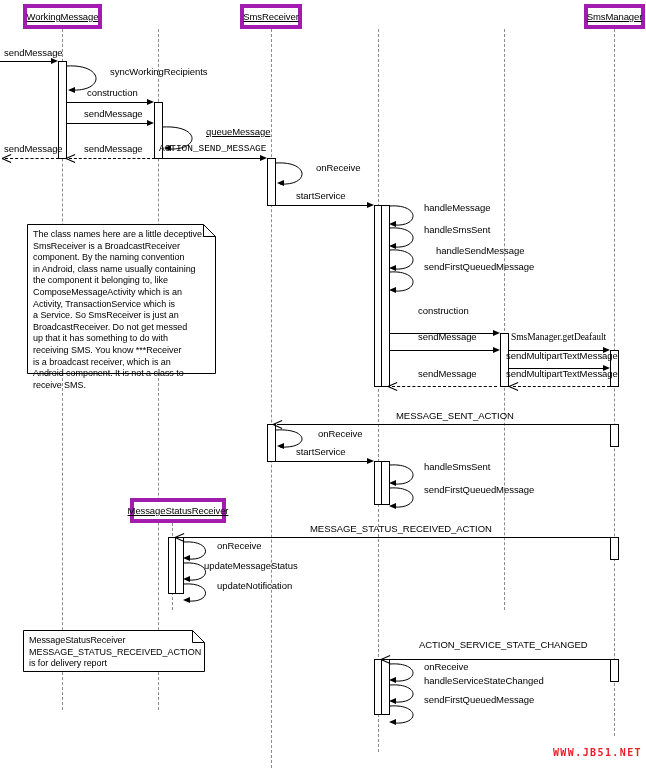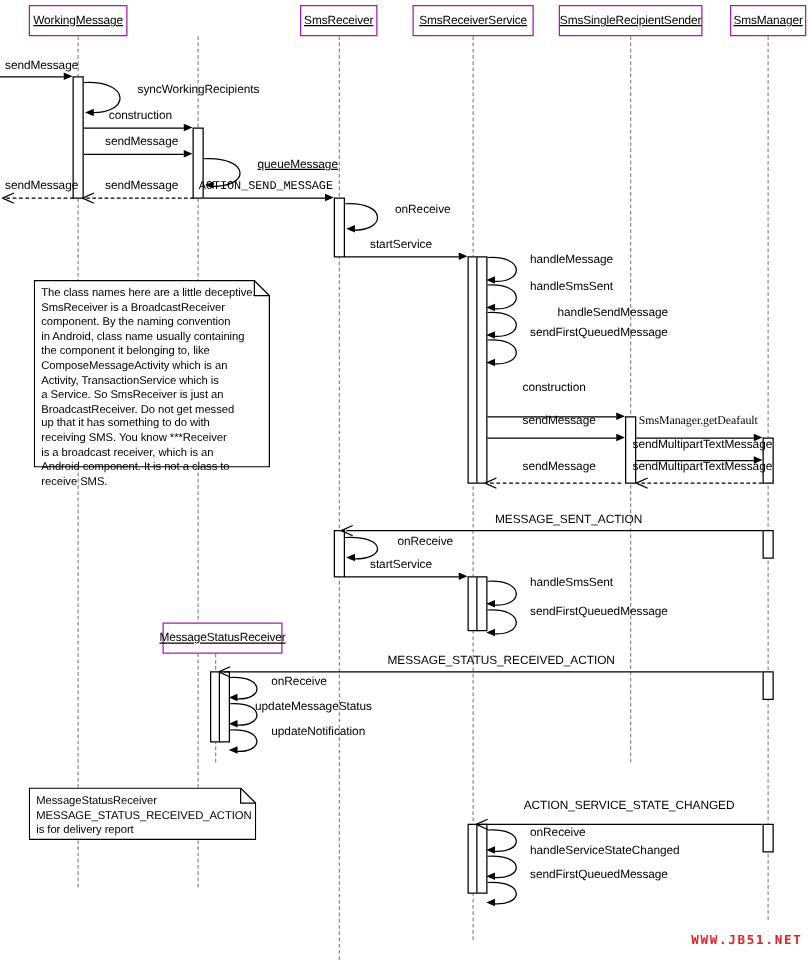--- a/index.html
+++ b/index.html
@@ -11,21 +11,21 @@
     position:relative;
     width:646px;
     height:768px;
     background:#ffffff;
     overflow:hidden;
   }
   
   .participant{
     position:absolute;
     box-sizing:border-box;
-    border:1px solid #a21caf;
+    border:4px solid #a21caf;
     background:#ffffff;
     height:25px;
     display:flex;
     align-items:center;
     justify-content:center;
   }
   .participant .plabel{
     font-size:9.5px;
     color:#000;
     text-decoration:underline;
@@ -145,26 +145,20 @@
   <div class="lifeline" style="left:378px; top:29px;  height:723px;"></div>
   <div class="lifeline" style="left:504px; top:29px;  height:581px;"></div>
   <div class="lifeline" style="left:614px; top:29px;  height:707px;"></div>
   <div class="lifeline" style="left:172px; top:523px; height:87px;"></div>
 
   <div class="participant" style="left:23px; top:4px; width:79px;">
     <span class="plabel">WorkingMessage</span>
   </div>
   <div class="participant" style="left:240px; top:4px; width:62px;">
     <span class="plabel">SmsReceiver</span>
-  </div>
-  <div class="participant" style="left:330px; top:4px; width:97px;">
-    <span class="plabel">SmsReceiverService</span>
-  </div>
-  <div class="participant" style="left:447px; top:4px; width:115px;">
-    <span class="plabel">SmsSingleRecipientSender</span>
   </div>
   <div class="participant" style="left:584px; top:4px; width:61px;">
     <span class="plabel">SmsManager</span>
   </div>
   <div class="participant" style="left:130px; top:498px; width:96px;">
     <span class="plabel">MessageStatusReceiver</span>
   </div>
 
   <div class="activation" style="left:58px;  top:61px;  height:98px;"></div>
   <div class="activation" style="left:154px; top:102px; height:57px;"></div>
@@ -251,21 +245,21 @@
   </div>
   <div class="arrowhead arrow-left" style="left:389px; top:243px;"></div>
   <div class="mlabel" style="left:424px; top:224px;">handleSmsSent</div>
 
   <div class="selfloop" style="left:390px; top:247px;">
     <svg width="34" height="27">
         <path d="M0,3 C30,1 30,24 4,22" fill="none" stroke="#000" stroke-width="1"></path>
       </svg>
   </div>
   <div class="arrowhead arrow-left" style="left:389px; top:265px;"></div>
-  <div class="mlabel" style="left:446px; top:245px;">handleSendMessage</div>
+  <div class="mlabel" style="left:436px; top:245px;">handleSendMessage</div>
 
   <div class="selfloop" style="left:390px; top:269px;">
     <svg width="34" height="27">
         <path d="M0,3 C30,1 30,24 4,22" fill="none" stroke="#000" stroke-width="1"></path>
       </svg>
   </div>
   <div class="arrowhead arrow-left" style="left:389px; top:287px;"></div>
   <div class="mlabel" style="left:424px; top:261px;">sendFirstQueuedMessage</div>
 
   <div class="msgline" style="left:390px; top:333px; width:103px;"></div>

